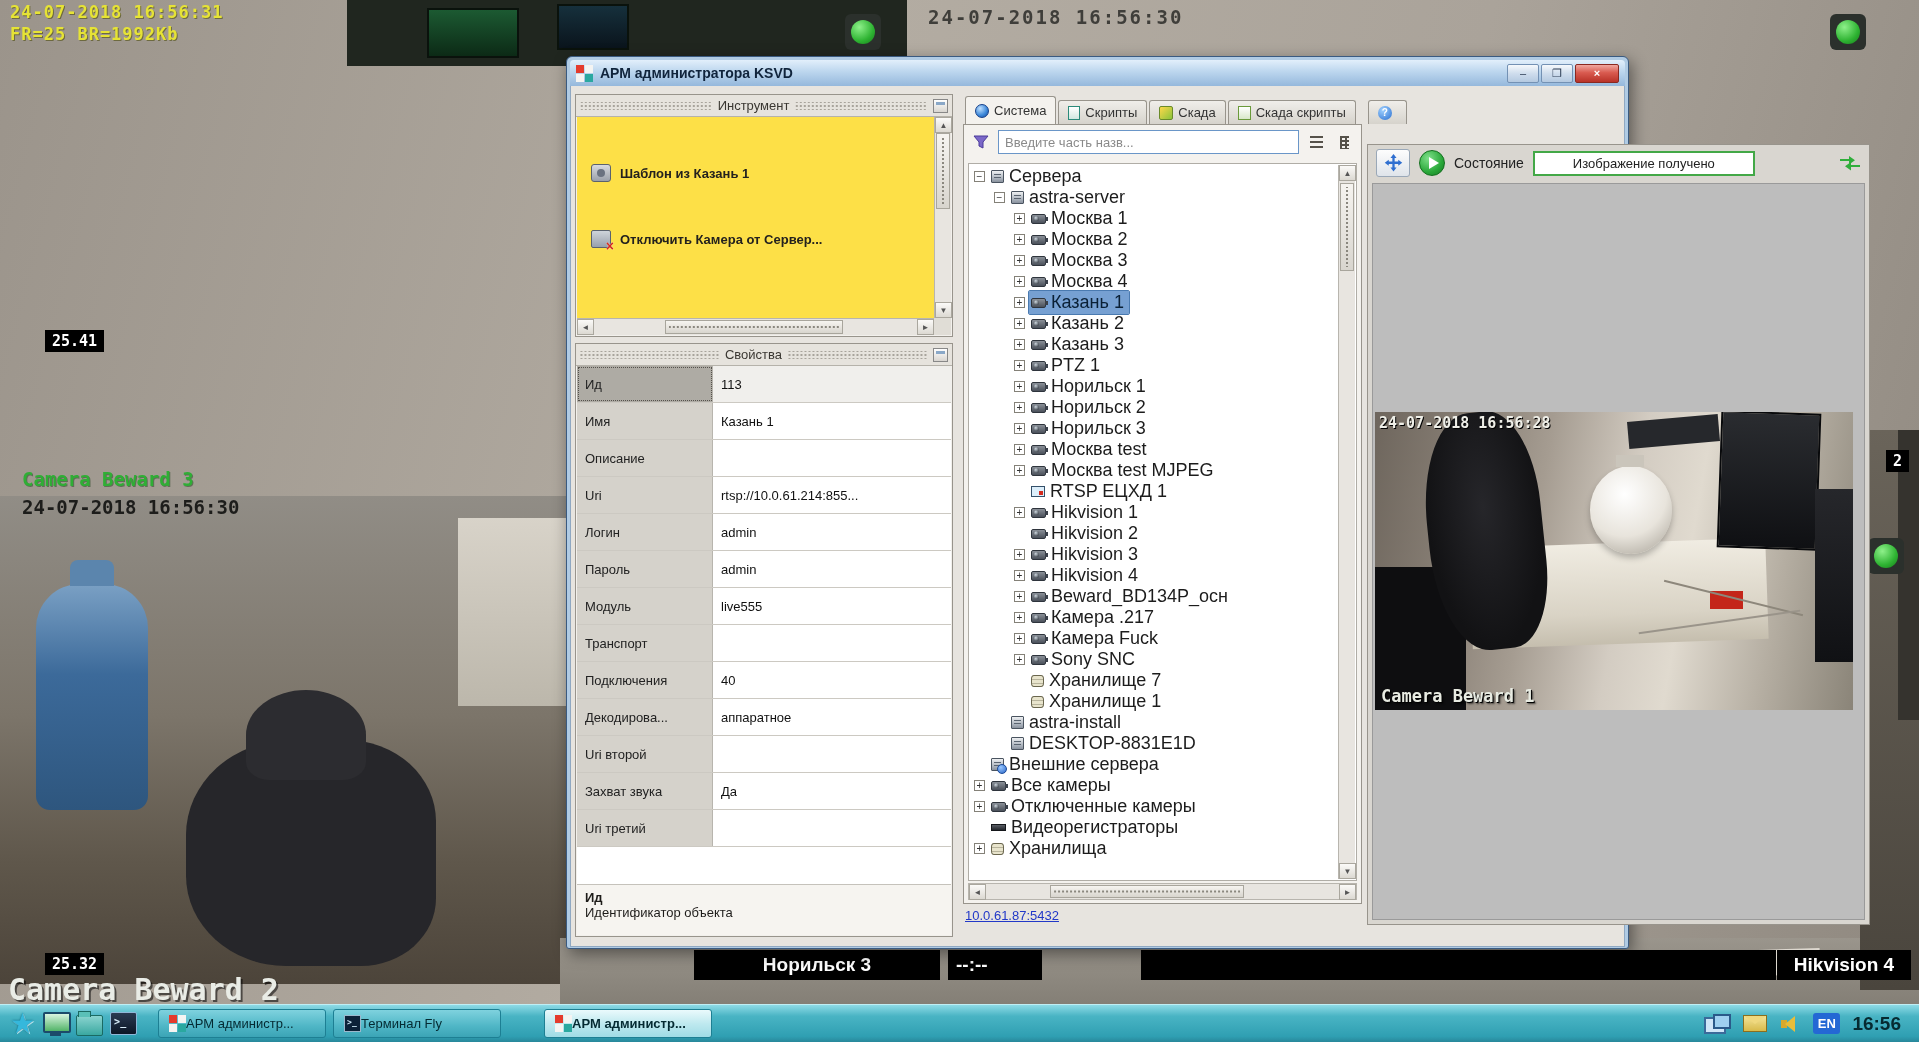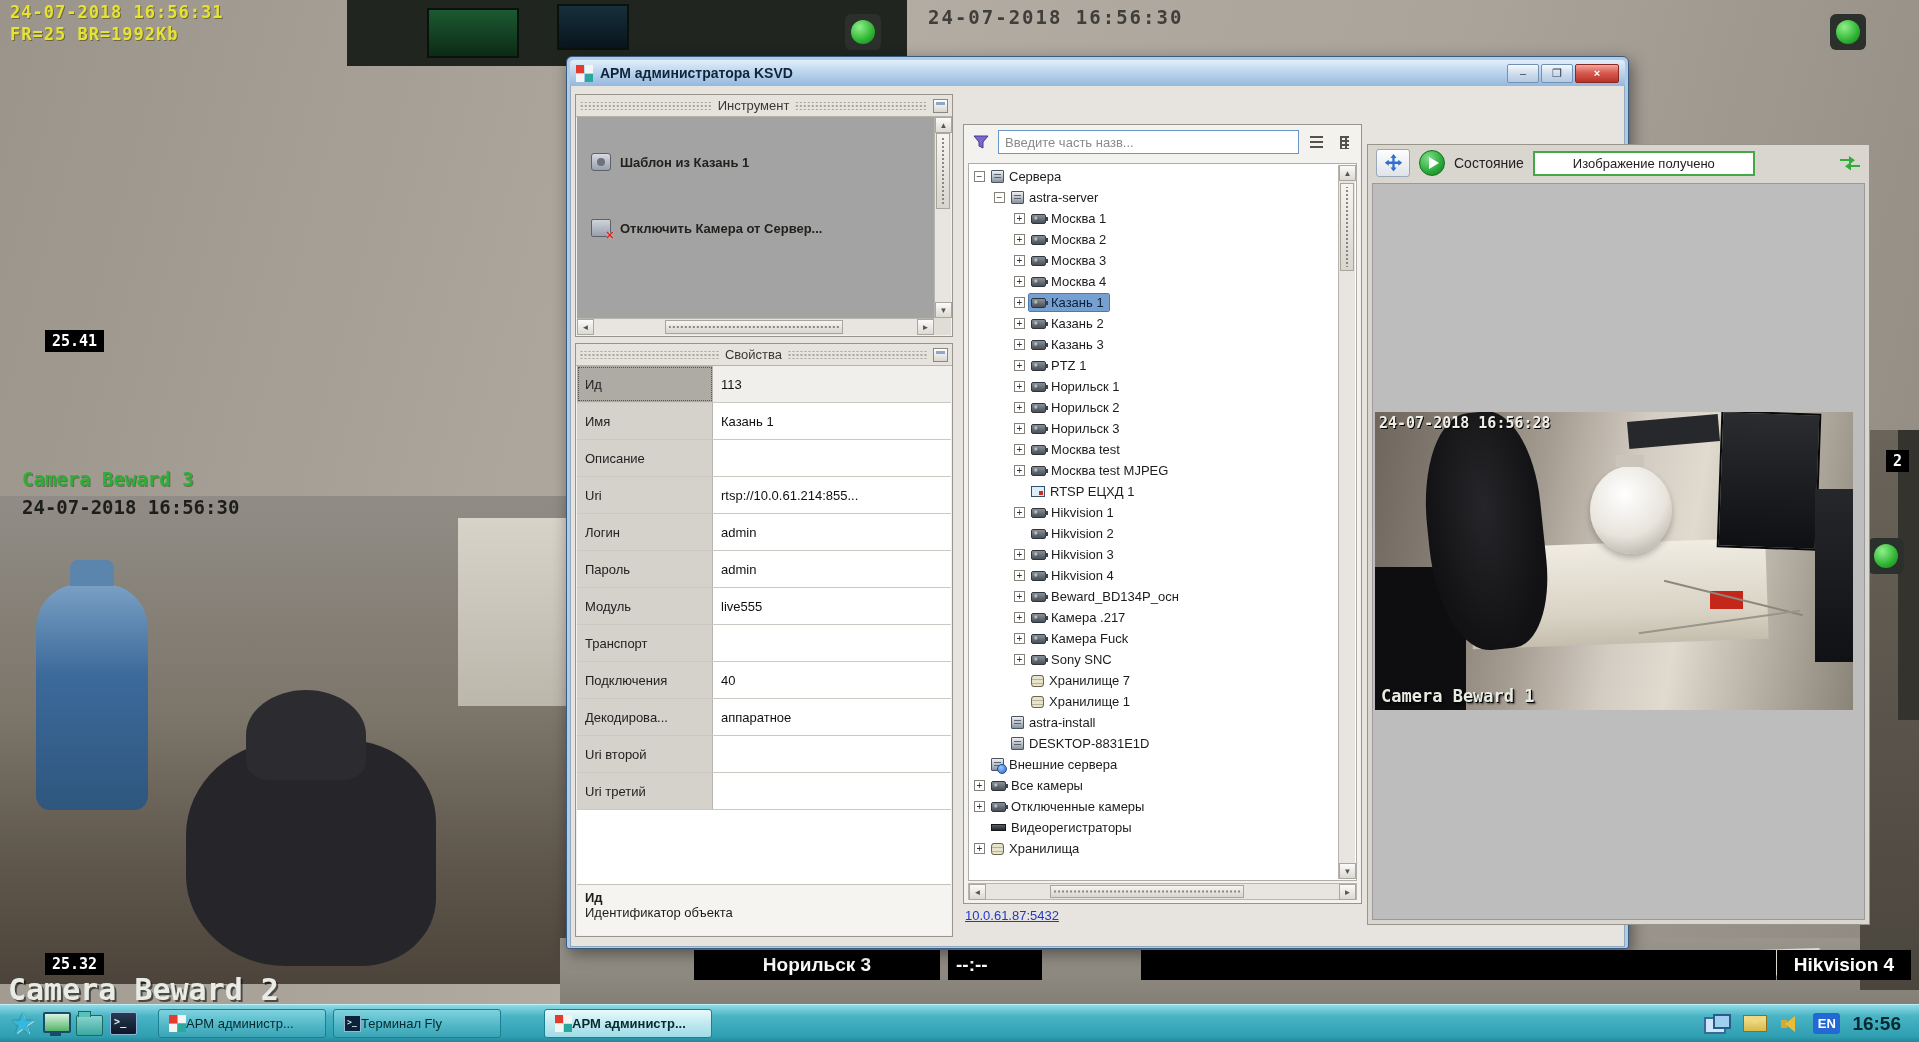--- a/index.html
+++ b/index.html
@@ -63,21 +63,21 @@
 
 .ppanel{position:absolute;background:#f2f0ec;border:1px solid #98948c;}
 .phead{height:22px;display:flex;align-items:center;gap:6px;padding:0 4px;background:#e6e3dd;border-bottom:1px solid #b5b2aa;}
 .phead .dots{flex:1;height:8px;background-image:radial-gradient(circle,#a8a49c 1px,transparent 1.3px);background-size:4px 4px;background-position:center;}
 .ptitle{font-size:13px;color:#3a3732;}
 .detach{width:15px;height:14px;border:1px solid #888;background:linear-gradient(#fff,#d8d5d0);position:relative;flex:none;}
 .detach::after{content:"";position:absolute;left:2px;top:2px;right:2px;height:3px;background:#8aa8c8;}
 
 
 .tool-panel{left:4px;top:8px;width:378px;height:243px;}
-.tool-list{position:absolute;left:1px;top:22px;right:18px;bottom:18px;background:#a3a3a3;padding-top:33px;overflow:hidden;}
+.tool-list{position:absolute;left:1px;top:22px;right:18px;bottom:18px;background:#fde047;padding-top:44px;overflow:hidden;}
 .titem{display:flex;align-items:center;gap:9px;height:24px;margin:0 0 42px 14px;font-weight:bold;font-size:13px;color:#23211e;white-space:nowrap;}
 .icn-template{width:20px;height:18px;flex:none;background:linear-gradient(#d8dade,#9aa0aa);border:1px solid #5a626e;border-radius:3px;position:relative;}
 .icn-template::after{content:"";position:absolute;left:5px;top:4px;width:8px;height:8px;border-radius:50%;background:#6a7280;}
 .icn-disconnect{width:20px;height:18px;flex:none;background:linear-gradient(#cfd4da,#98a0ac);border:1px solid #5a626e;border-radius:2px;position:relative;}
 .icn-disconnect::after{content:"×";position:absolute;right:-4px;bottom:-7px;color:#d42a1e;font:bold 14px "Liberation Sans",sans-serif;text-shadow:0 0 1px #fff;}
 
 
 .sbtn{width:17px;height:16px;flex:none;background:linear-gradient(#fbfaf8,#dcd9d2);border:1px solid #aaa79e;font-size:8px;color:#555;display:flex;align-items:center;justify-content:center;}
 .strack{flex:1;position:relative;}
 .sthumb{position:absolute;background:linear-gradient(#f6f4f0,#d8d5ce);border:1px solid #a8a59c;}
@@ -117,21 +117,21 @@
 .mid-box{position:absolute;left:0;top:28px;right:0;height:780px;background:#f4f2ee;border:1px solid #98948c;}
 .search-row{display:flex;align-items:center;gap:6px;padding:5px 6px;height:34px;}
 .filter-btn{width:22px;height:24px;display:flex;align-items:center;justify-content:center;flex:none;}
 .search-input{flex:1;height:24px;border:1px solid #6a96c8;background:#fff;font-size:13px;padding:0 6px;color:#333;font-family:"Liberation Sans",sans-serif;}
 .search-input::placeholder{color:#8a8a8a;}
 .sm-btn{width:22px;height:24px;display:flex;align-items:center;justify-content:center;flex:none;border:1px solid transparent;}
 .ic-lines-h{width:13px;height:13px;background:repeating-linear-gradient(180deg,#56524a 0 2px,transparent 2px 5px);}
 .ic-lines-v{width:9px;height:13px;background:repeating-linear-gradient(180deg,#56524a 0 2px,transparent 2px 4px),repeating-linear-gradient(90deg,#56524a 0 2px,transparent 2px 5px);background-blend-mode:normal;}
 .tree-wrap{position:absolute;left:4px;top:38px;right:4px;bottom:22px;background:#fff;border:1px solid #b0ada6;}
 .tree-rows{position:absolute;inset:1px 18px 1px 1px;overflow:hidden;padding-top:1px;}
-.trow{display:flex;align-items:center;height:21px;font-size:13px;color:#1c1c1c;white-space:nowrap;}
+.trow{display:flex;align-items:center;height:21px;font-size:18px;color:#1c1c1c;white-space:nowrap;}
 .lvl-0{padding-left:4px;}.lvl-1{padding-left:24px;}.lvl-2{padding-left:44px;}
 .exp{width:11px;height:11px;border:1px solid #848178;background:#fff;flex:none;margin-right:4px;font:10px/9px "Liberation Sans",sans-serif;color:#333;text-align:center;}
 .exp-plus::before{content:"+";}
 .exp-minus::before{content:"−";}
 .exp-none{visibility:hidden;}
 .twrap{display:flex;align-items:center;padding:1px 5px 1px 2px;border-radius:1px;}
 .twrap.sel{background:#76a0d2;outline:1px solid #4a7ab0;}
 .twrap.sel .tlabel{color:#0a2036;}
 .ticon{flex:none;margin-right:5px;}
 .icn-camera{width:15px;height:10px;background:linear-gradient(#8a9098,#4a505a);border:1px solid #2e343c;border-radius:2px;position:relative;}
@@ -344,32 +344,59 @@
           </div>
           <div class="prow">
             <div class="pkey">Декодирова...</div>
             <div class="pval">аппаратное</div>
           </div>
           <div class="prow">
             <div class="pkey">Uri второй</div>
             <div class="pval"></div>
           </div>
           <div class="prow">
+            <div class="pkey">Захват звука</div>
+            <div class="pval">Да</div>
+          </div>
+          <div class="prow">
             <div class="pkey">Uri третий</div>
             <div class="pval"></div>
           </div>
         </div>
       <div class="props-blank"></div>
       <div class="props-foot">
         <div class="fk">Ид</div>
         <div class="fd">Идентификатор объекта</div>
       </div>
     </div>
 
     <div class="mid-area">
+      <div class="tabs">
+
+      <div class="tab active">
+            <span class="tabicn tabicn-system"></span>
+            <span>Система</span>
+          </div>
+          <div class="tab">
+            <span class="tabicn tabicn-scripts"></span>
+            <span>Скрипты</span>
+          </div>
+          <div class="tab">
+            <span class="tabicn tabicn-scada"></span>
+            <span>Скада</span>
+          </div>
+          <div class="tab">
+            <span class="tabicn tabicn-scada-scripts"></span>
+            <span>Скада скрипты</span>
+          </div>
+          <div class="tab">
+            <span class="tabicn tabicn-help"></span>
+            <span></span>
+          </div>
+        </div>
       <div class="mid-box">
         <div class="search-row">
           <span class="filter-btn">
             <svg width="16" height="16" viewBox="0 0 16 16">
                 <path d="M1 2h14L10 8v6l-4-2V8z" fill="#7b68c8" stroke="#4a3a9a" stroke-width="1"></path>
               </svg>
           </span>
           <input class="search-input" type="text" placeholder="Введите часть назв..." style="">
           <span class="sm-btn">
               <span class="ic-lines-h"></span>

